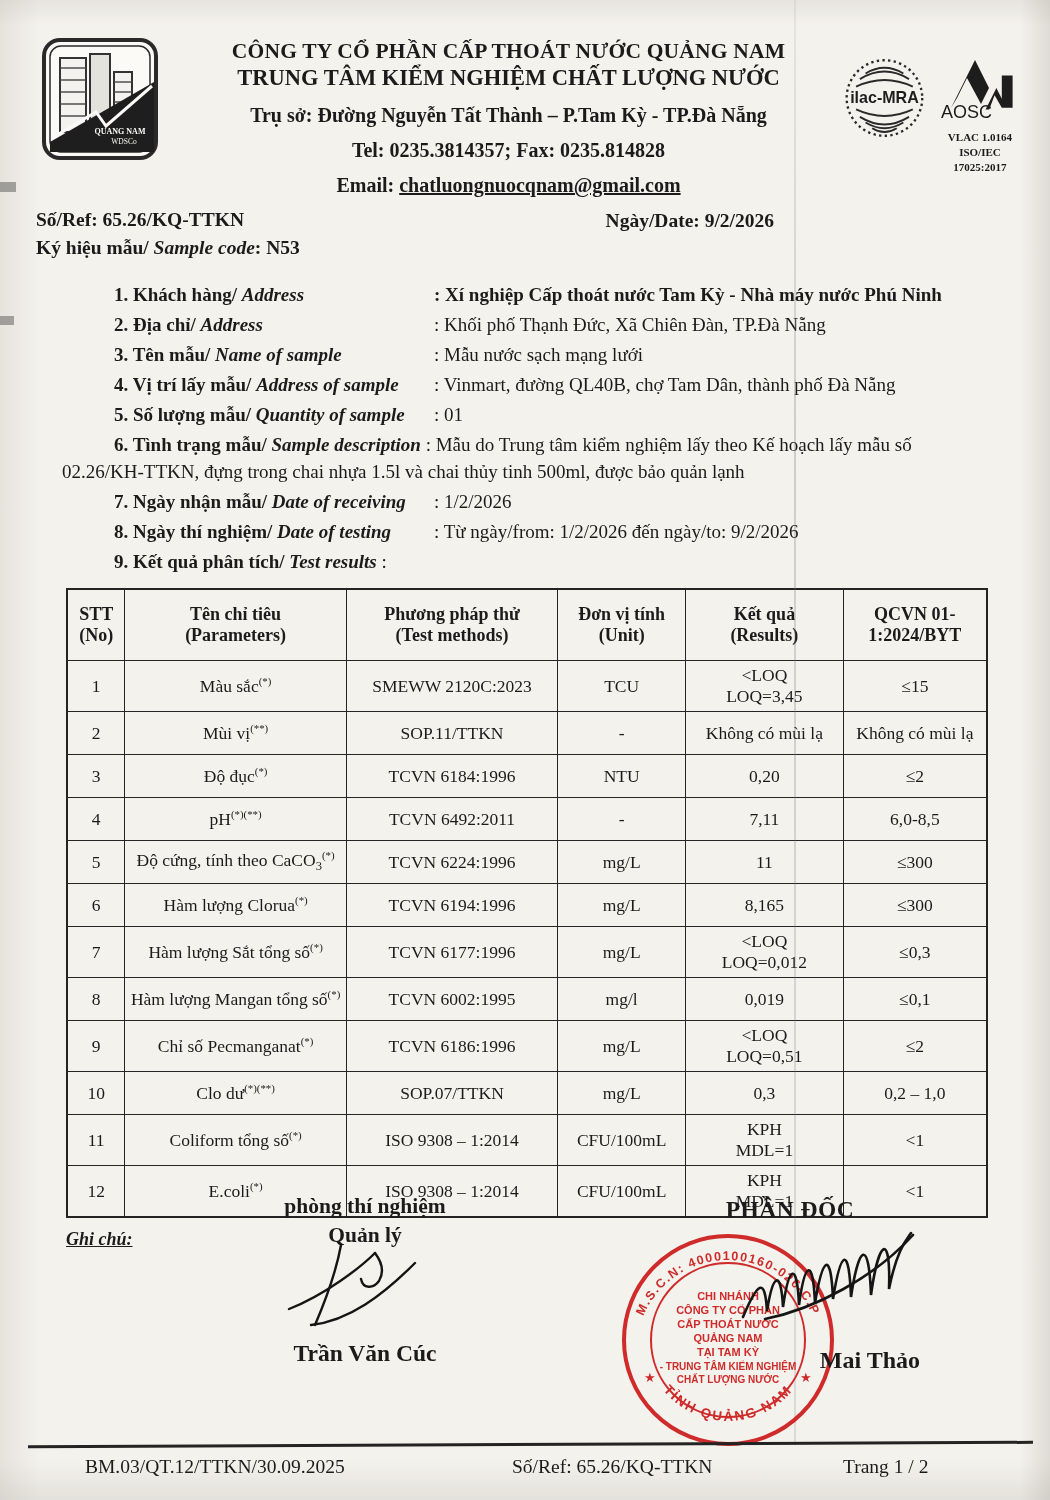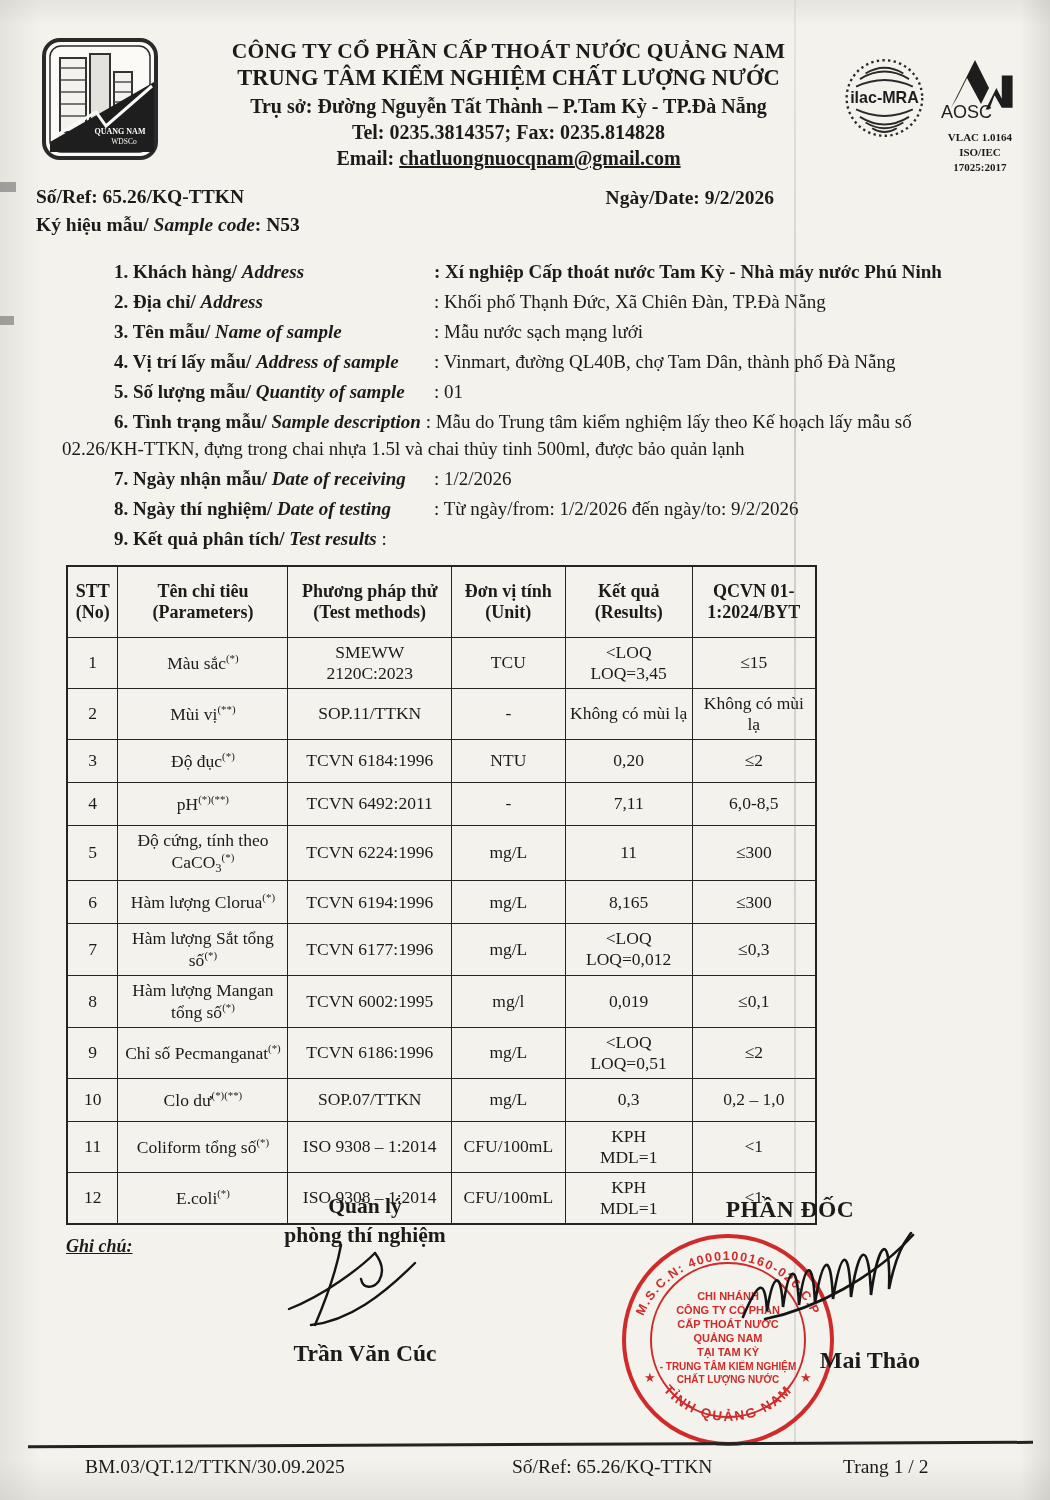--- a/index.html
+++ b/index.html
@@ -16,21 +16,21 @@
   .fold-line { position:absolute; left:794px; top:0; width:2px; height:1445px;
     background:linear-gradient(to bottom, rgba(110,110,110,.10), rgba(110,110,110,.28) 30%, rgba(110,110,110,.18)); }
   .scan-mark { position:absolute; background:rgba(70,70,70,.45); }
 
   
   .header { display:flex; align-items:flex-start; padding:34px 24px 0 36px; }
   .logo-left { flex:0 0 140px; }
   .head-center { flex:1; text-align:center; line-height:1.22; padding-top:4px; }
   .h-company { font-size:21.5px; font-weight:bold; letter-spacing:.2px; }
   .h-centername { font-size:22.5px; font-weight:bold; }
-  .h-line { font-size:20px; font-weight:bold; margin-top:2px; }
+  .h-line { font-size:20px; font-weight:bold; margin-top:11px; }
   .h-email a, .h-email .u { text-decoration:underline; }
   .head-right { flex:0 0 185px; text-align:center; padding-top:18px; }
   .right-logos { display:flex; align-items:flex-start; justify-content:flex-end; gap:6px; }
   .vlac-txt { font-size:11px; font-weight:bold; line-height:1.35; text-align:center; }
 
   
   .ref-row { display:grid; grid-template-columns:340px 1fr 240px; padding:8px 36px 0 36px; align-items:start; }
   .ref-left { font-size:19.5px; line-height:1.45; }
   .ref-left .b { font-weight:bold; }
   .ref-title { text-align:center; }
@@ -45,21 +45,21 @@
   .info-item .val { flex:1; }
   .info-item.inline { display:block; padding-left:52px; }
   .info-item.inline .lbl { padding-left:0; }
   .info-item.block { display:block; text-indent:52px; }
   .info-item.block .lbl, .info-item.block .val { display:inline; padding:0; }
   .info-item.strong .val { font-weight:bold; }
   .lbl-vi { font-weight:bold; }
   .lbl-en { font-weight:bold; font-style:italic; }
 
   
-  table.results { border-collapse:collapse; margin:12px 0 0 66px; width:751px;
+  table.results { border-collapse:collapse; margin:12px 0 0 66px; width:922px;
     border:2.5px solid #242424; text-align:center; font-size:17.5px; }
   table.results th, table.results td { border:1.7px solid #242424; padding:4px 4px; vertical-align:middle; }
   table.results th { font-size:18px; font-weight:bold; height:62px; }
   table.results td { height:34px; }
   td.c-result, td.c-limit { white-space:pre-line; }
   .p-sup { font-size:.62em; vertical-align:super; }
   .p-sub { font-size:.72em; vertical-align:sub; }
 
   
   .notes { margin:10px 0 0 66px; width:930px; font-size:16.5px; font-style:italic; line-height:1.32; }
@@ -359,22 +359,22 @@
     <div class="notes-title">Ghi chú:</div>
     <div id="notes-lines">
         <div class="note-line"></div>
         <div class="note-line"></div>
         <div class="note-line"></div>
       </div>
   </div>
 
   <div class="sign-area">
     <div class="mgr-title">
+      <div>phòng thí nghiệm</div>
       <div>Quản lý</div>
-      <div>phòng thí nghiệm</div>
     </div>
     <svg class="sig-left" width="175" height="100" viewBox="0 0 175 100">
       <g fill="none" stroke="#151515" stroke-width="2.4" stroke-linecap="round">
         <path d="M14,72 C50,58 86,30 100,16"></path>
         <path d="M66,8 C62,30 52,60 40,88"></path>
         <path d="M36,88 C74,84 108,58 140,26"></path>
         <path d="M100,16 C106,24 110,34 104,44 C98,52 88,52 86,42"></path>
       </g>
     </svg>
     <div class="mgr-name">Trần Văn Cúc</div>

